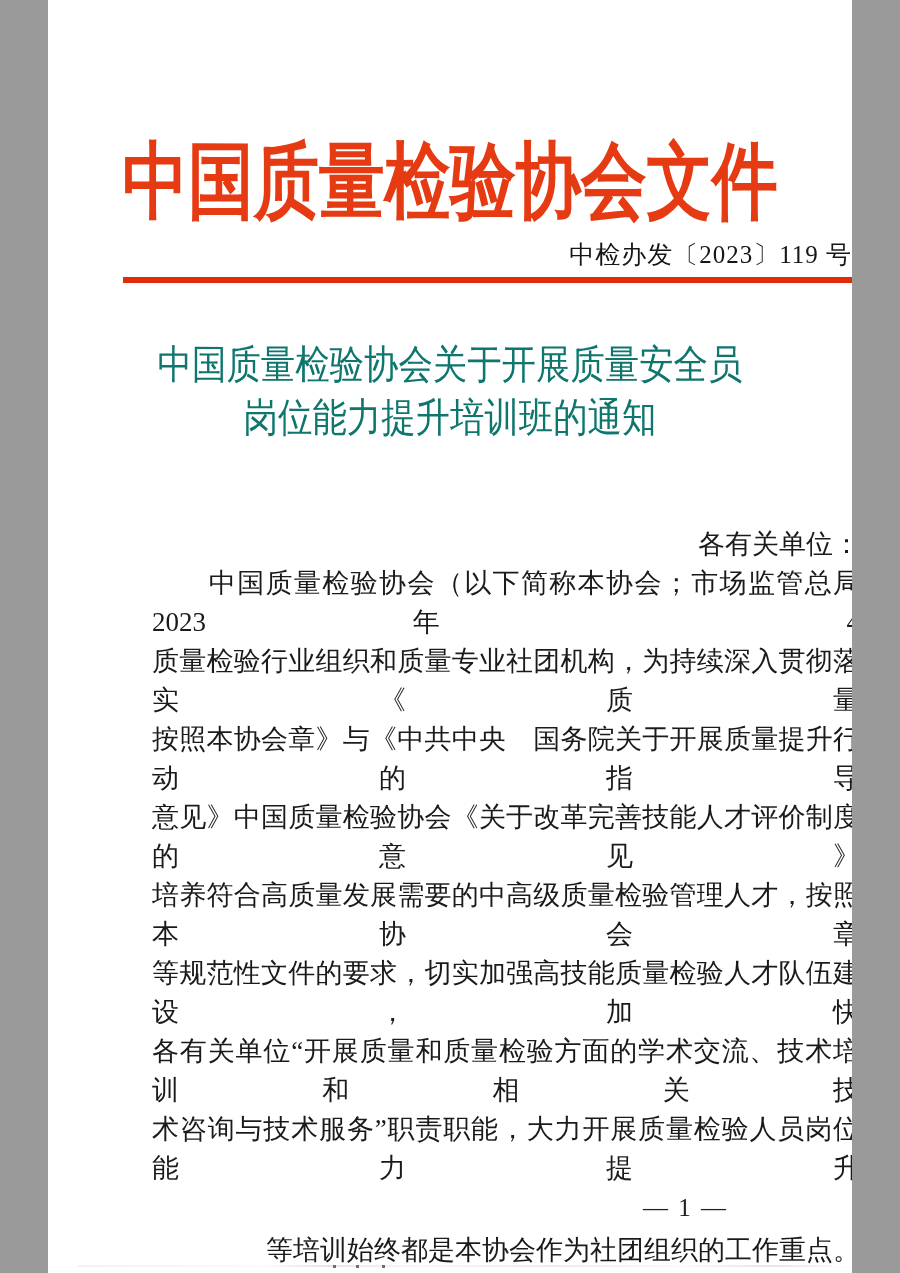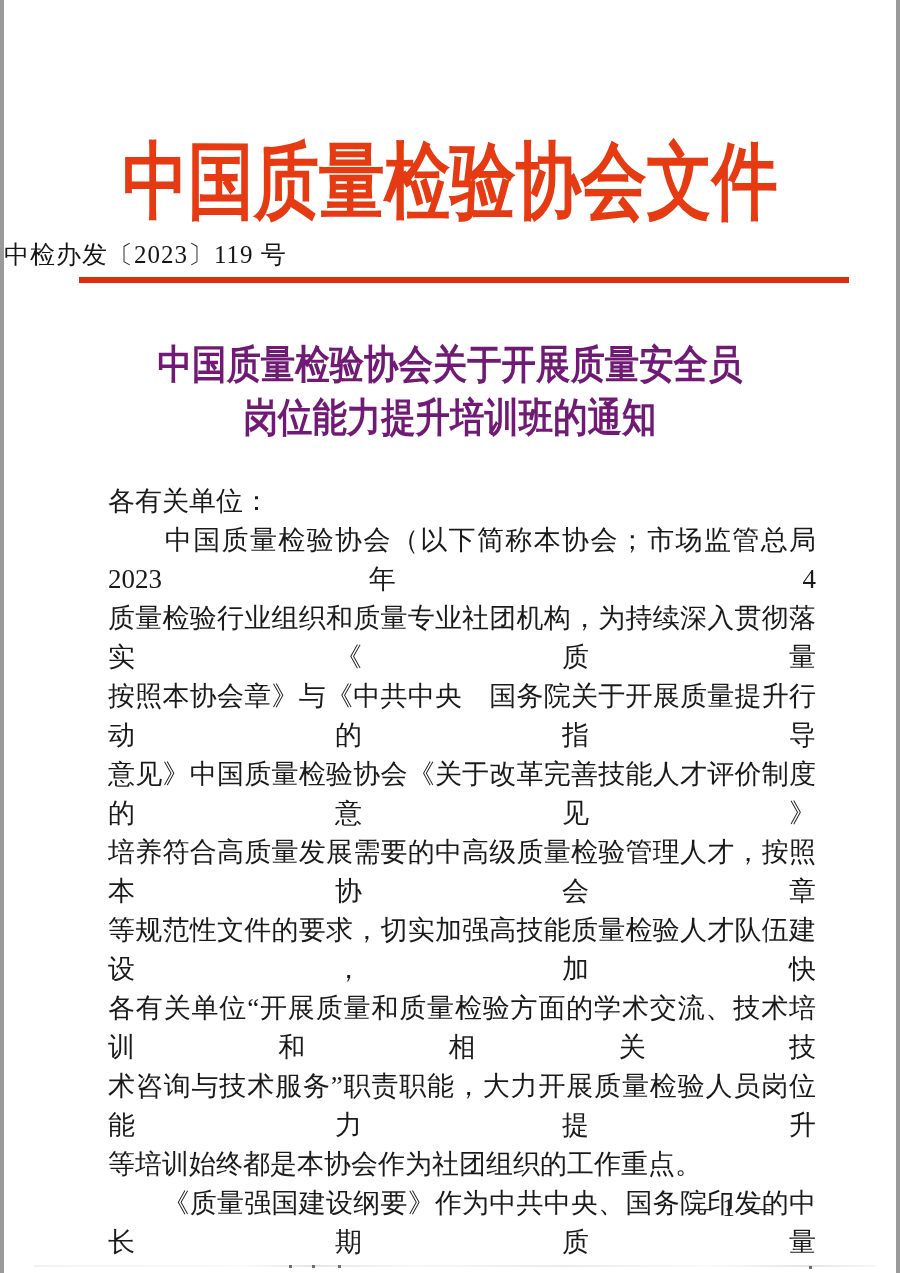--- a/index.html
+++ b/index.html
@@ -3,21 +3,21 @@
 <meta charset="utf-8">
 <style>
   html, body {
     margin: 0;
     padding: 0;
     background: #9a9a9a;
     font-family: "Liberation Serif", "DejaVu Serif", serif;
   }
   #page {
     position: relative;
-    width: 892px;
+    width: 804px;
     height: 1273px;
     margin: 0 auto;
     background: #ffffff;
     overflow: hidden;
     color: #1c1c1c;
   }
 
   
   #header-title-wrap {
     position: absolute;
@@ -37,21 +37,21 @@
     transform: scaleX(0.78);
     transform-origin: center center;
   }
 
   
   #doc-number {
     position: absolute;
     top: 238px;
     left: 0;
     right: 0;
-    text-align: left;
+    text-align: right;
     font-size: 25px;
     letter-spacing: 1px;
     color: #161616;
   }
 
   
   #red-rule {
     position: absolute;
     top: 277px;
     left: 75px;
@@ -59,24 +59,24 @@
     height: 6px;
   }
 
   
   #notice-title {
     position: absolute;
     top: 338px;
     left: 0;
     right: 0;
     text-align: center;
-    font-weight: bold;
+    font-weight: normal;
     font-size: 40px;
     line-height: 53px;
-    color: #701a75;
+    color: #0f766e;
   }
   #notice-title .title-line {
     display: block;
     transform: scaleX(0.86);
     transform-origin: center center;
     white-space: nowrap;
   }
 
   
   #body-text {
@@ -91,21 +91,22 @@
   .body-line {
     white-space: nowrap;
   }
   .body-line.just {
     white-space: normal;
     text-align: justify;
     text-align-last: justify;
     -moz-text-align-last: justify;
   }
   .body-line.nojust {
-    text-align: left;
+    text-align: right;
+    margin-top: 43px;
   }
 
   
   #page-number {
     position: absolute;
     top: 1194px;
     right: 124px;
     font-size: 25px;
     letter-spacing: 2px;
     color: #222222;

